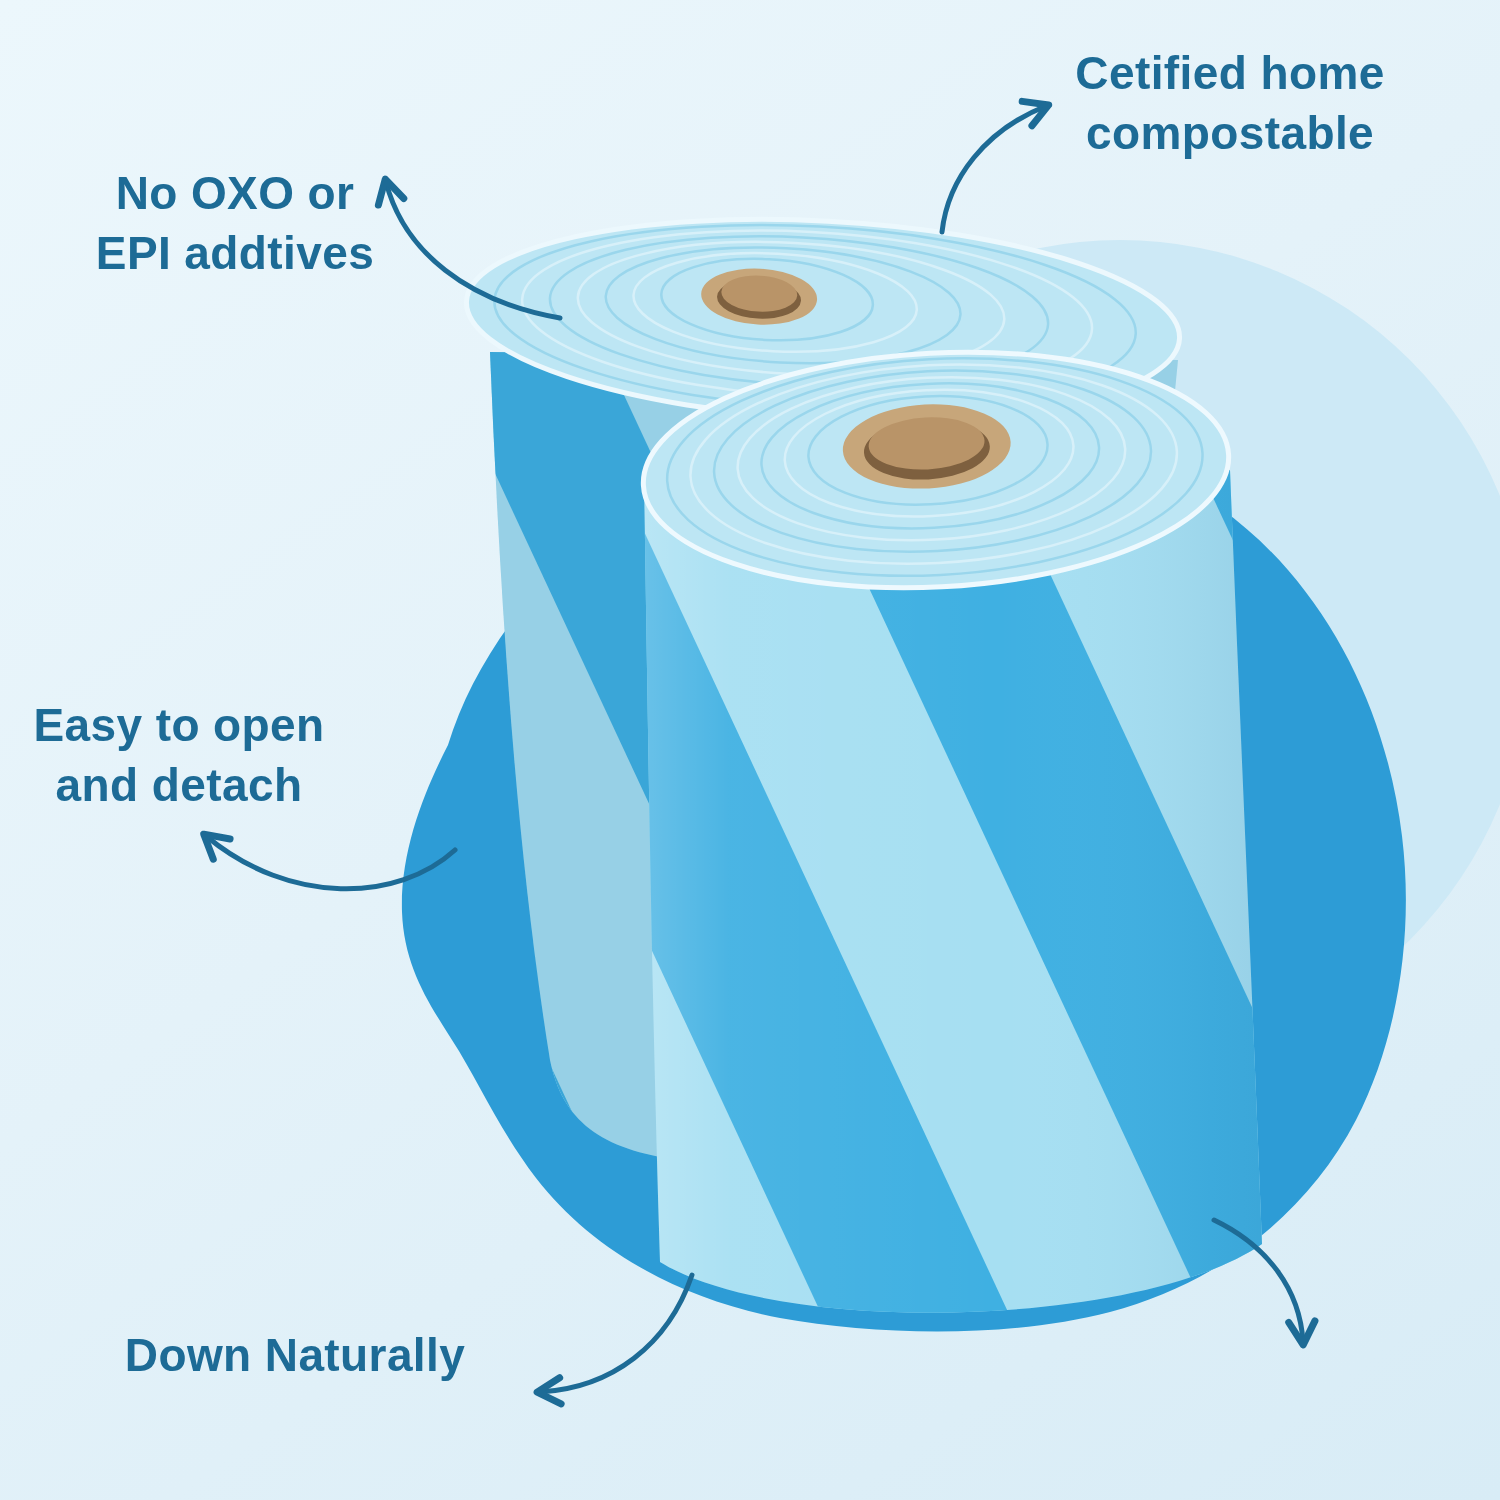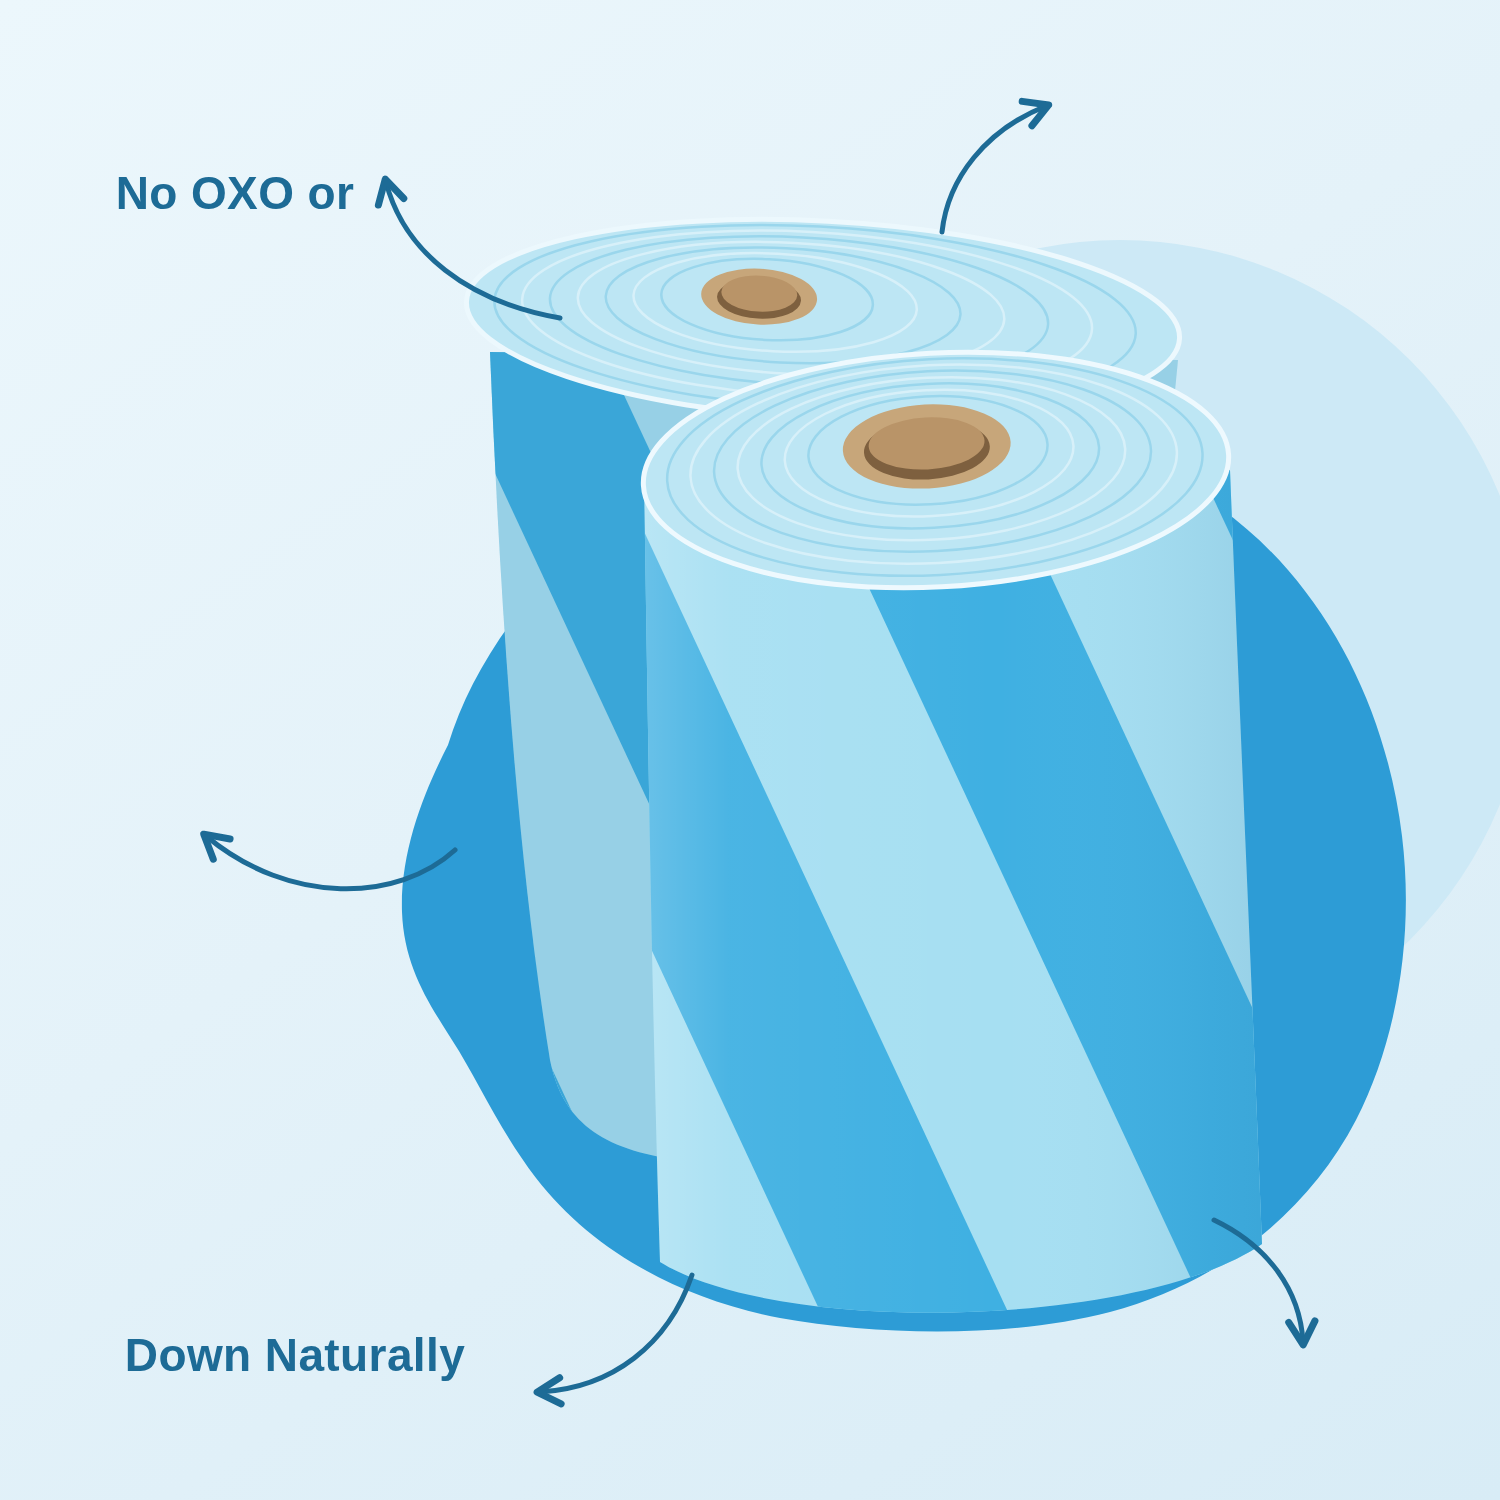--- a/index.html
+++ b/index.html
@@ -135,22 +135,31 @@
       <path d="M 560 318 C 468 302, 404 252, 386 182" marker-end="url(#arrowhead)"></path>
       <path d="M 942 232 C 948 178, 986 130, 1046 106" marker-end="url(#arrowhead)"></path>
       <path d="M 455 850 C 398 902, 290 906, 206 836" marker-end="url(#arrowhead)"></path>
       <path d="M 692 1275 C 668 1345, 612 1388, 540 1392" marker-end="url(#arrowhead)"></path>
       <path d="M 1214 1220 C 1268 1246, 1300 1290, 1303 1342" marker-end="url(#arrowhead)"></path>
     </g>
   </svg>
 
   <div class="callout callout--no-oxo">
     <span class="line">No OXO or</span>
+    <span class="line">EPI addtives</span>
   </div>
 
+  <div class="callout callout--compostable">
+    <span class="line">Cetified home</span>
+    <span class="line">compostable</span>
+  </div>
 
+  <div class="callout callout--easy-open">
+    <span class="line">Easy to open</span>
+    <span class="line">and detach</span>
+  </div>
 
   <div class="callout callout--non-toxic">
     <span class="line">Down Naturally</span>
   </div>
 
 
 </div>
 
 </body></html>

